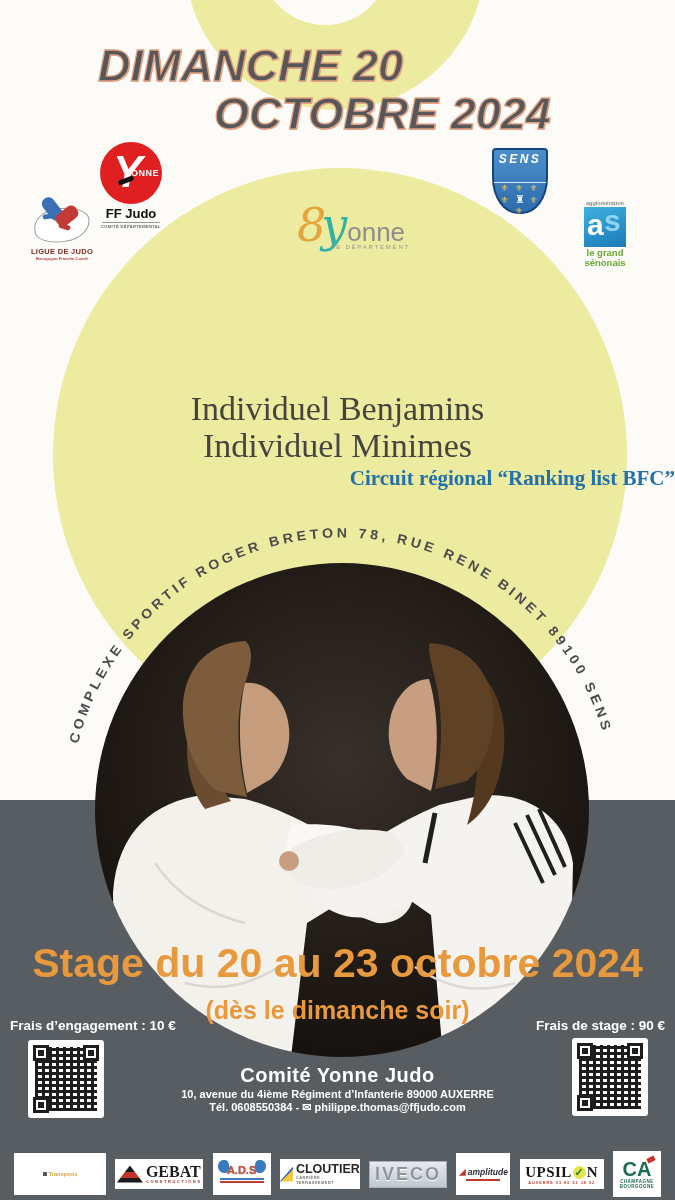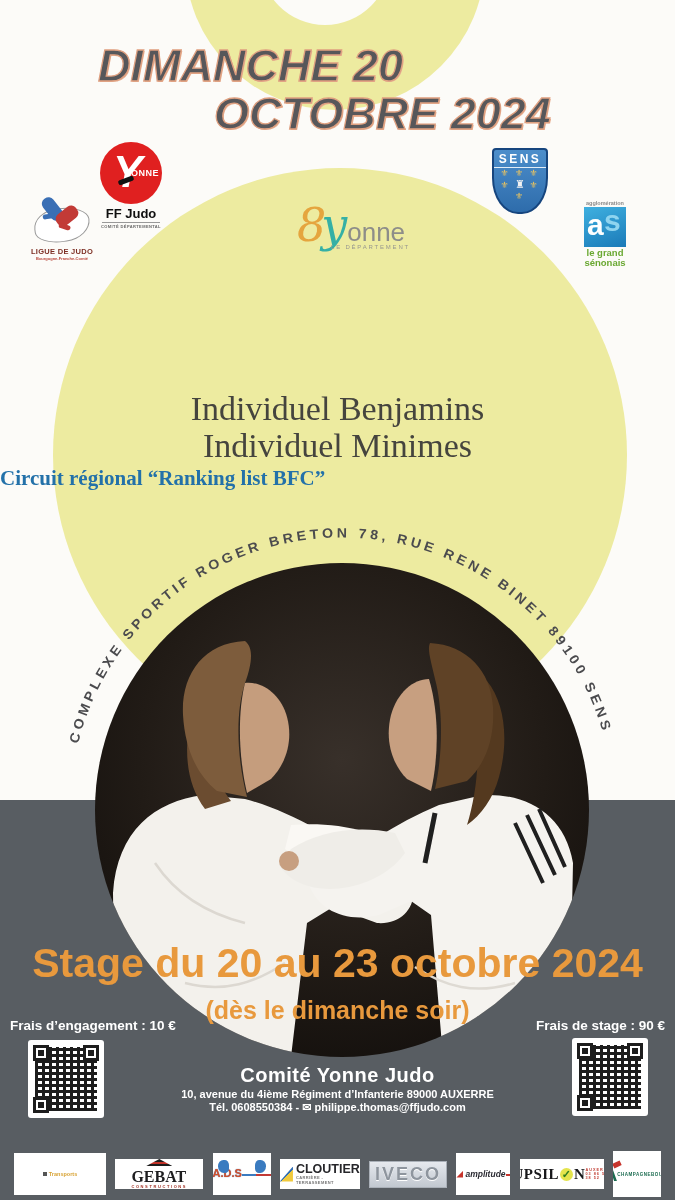--- a/index.html
+++ b/index.html
@@ -64,41 +64,41 @@
   .dept89 .onne{font-size:26px;color:#8d8d89;letter-spacing:0;}
   .dept89 .sub{font-size:6px;color:#98988f;letter-spacing:1.8px;text-align:right;
             margin-top:-4px;padding-right:6px;}
 
   
   .sens{position:absolute;left:492px;top:148px;width:56px;height:66px;
             background:linear-gradient(#4c8ecb,#2e6cab);
             border:2px solid #16457e;box-sizing:border-box;
             border-radius:4px 4px 26px 26px/4px 4px 36px 36px;text-align:center;}
   .sens .name{font-weight:900;font-size:12px;letter-spacing:2.5px;color:#fff;
-            border-bottom:1px solid rgba(255,255,255,.85);padding:2px 0 1px;}
+            border-bottom:1px solid rgba(255,255,255,.85);padding:2px 0 16px;font-style:italic;}
   .sens .row{font-size:9px;line-height:11px;color:#ecc45e;letter-spacing:2px;}
   .sens .tower{color:#f2f2f2;font-size:11px;letter-spacing:0;}
 
   
   .agglo{position:absolute;left:573px;top:200px;width:64px;text-align:center;}
   .agglo .top{font-size:5.5px;color:#8a8a8a;font-weight:700;}
   .agglo .sq{position:relative;width:42px;height:40px;margin:1px auto;overflow:hidden;
             background:linear-gradient(160deg,#3fb0e0,#1b7ab8);}
   .agglo .a{position:absolute;left:3px;top:1px;font-size:30px;font-weight:900;color:#fff;}
   .agglo .s{position:absolute;left:20px;top:-3px;font-size:30px;font-weight:900;color:#8fd4ef;}
   .agglo .l1,.agglo .l2{font-size:9.5px;font-weight:700;color:#6aa832;line-height:9.5px;}
 
   
   .main-title{position:absolute;top:303px;left:0;width:100%;text-align:center;
             font-style:italic;font-weight:900;font-size:64px;color:#2371a9;
             letter-spacing:-1px;white-space:nowrap;}
   .sub1,.sub2{position:absolute;left:0;width:100%;text-align:center;
             font-family:"Liberation Serif",serif;font-size:34px;color:#45443e;}
   .sub1{top:390px;} .sub2{top:427px;}
-  .sub3{position:absolute;top:466px;left:0;width:100%;text-align:left;
+  .sub3{position:absolute;top:466px;left:0;width:100%;text-align:right;
             font-family:"Liberation Serif",serif;font-weight:700;font-size:21px;color:#2371a9;}
 
   
   .band{position:absolute;left:0;top:800px;width:675px;height:400px;background:#585d62;}
 
   
   .photo{position:absolute;left:95px;top:563px;width:494px;height:494px;}
 
   
   .arc-svg{position:absolute;left:0;top:0;width:675px;height:1200px;pointer-events:none;}
@@ -127,26 +127,26 @@
   .contact{position:absolute;top:1064px;left:0;width:100%;text-align:center;color:#fff;}
   .contact .name{font-weight:900;font-size:20px;letter-spacing:.5px;}
   .contact .addr{font-weight:700;font-size:11px;margin-top:1px;}
   .contact .tel{font-weight:700;font-size:11px;margin-top:1px;}
 
   
   .sponsors{position:absolute;left:0;top:1148px;width:675px;height:52px;
             display:flex;align-items:center;justify-content:space-between;
             padding:0 14px;box-sizing:border-box;}
   .sp{background:#fff;display:flex;align-items:center;justify-content:center;
-      overflow:hidden;}
+      flex-direction:column;overflow:hidden;}
   .sp-transports{width:92px;height:42px;}
   .sp-transports .t{font-size:5.5px;font-weight:700;color:#d8a437;}
   .sp-transports .t:before{content:"";display:inline-block;width:4px;height:4px;
       background:#555;margin-right:2px;}
-  .sp-gebat{width:88px;height:30px;flex-direction:column;gap:3px;}
+  .sp-gebat{width:88px;height:30px;flex-direction:row;gap:3px;}
   .sp-gebat .pyr{width:26px;height:17px;
       clip-path:polygon(50% 0,100% 100%,0 100%);
       background:linear-gradient(#1c1c1c 0 38%,#c23228 38% 68%,#1c1c1c 68%);}
   .sp-gebat .name{font-family:"Liberation Serif",serif;font-weight:900;font-size:16px;
       color:#1d1d1f;line-height:15px;}
   .sp-gebat .sub{font-size:4px;letter-spacing:1.6px;color:#a33327;font-weight:700;}
   .sp-ads{width:58px;height:42px;position:relative;}
   .sp-ads .lion{position:absolute;top:7px;width:11px;height:13px;background:#3a7bc0;
       border-radius:55% 45% 40% 60%;}
   .sp-ads .lion.l{left:5px;} .sp-ads .lion.r{right:5px;transform:scaleX(-1);}

